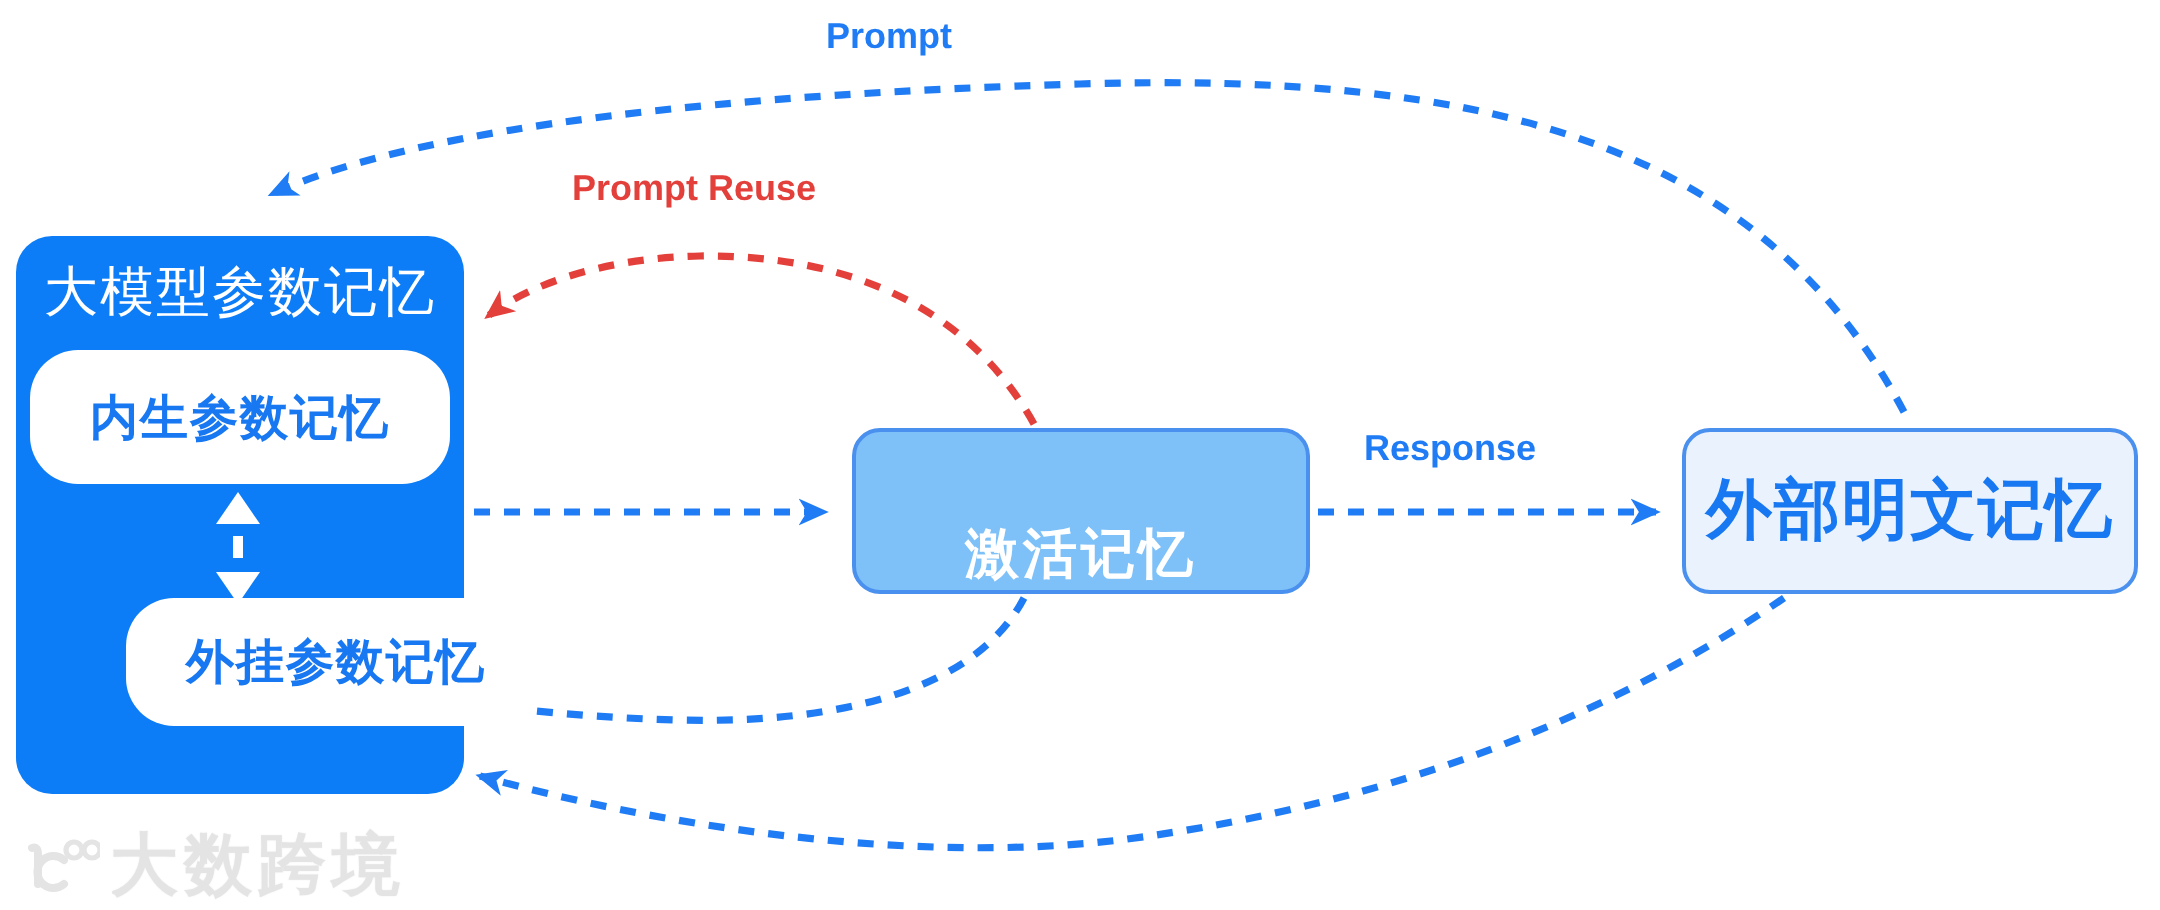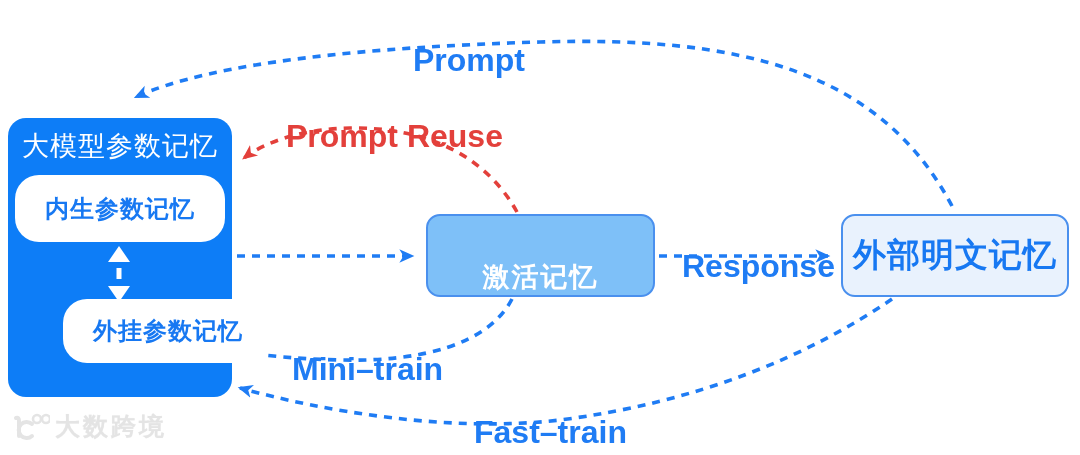--- a/index.html
+++ b/index.html
@@ -33,35 +33,35 @@
   }
   
   .right-box{
     position:absolute;left:841px;top:214px;width:228px;height:83px;
     background:#E9F2FD;border:2px solid #4A90EE;border-radius:14px;
     box-sizing:border-box;display:flex;align-items:center;justify-content:center;
     color:#1778F2;font-weight:bold;font-size:33px;letter-spacing:1px;
   }
   
   .edge-label{
-    position:absolute;font-weight:bold;font-size:32px;color:#1F7CF4;white-space:nowrap;margin-top:34px;
+    position:absolute;font-weight:bold;font-size:18px;color:#1F7CF4;white-space:nowrap;
   }
   .edge-label.red{color:#E3403B;}
   .lbl-prompt{left:413px;top:8px;}
   .lbl-cache{left:286px;top:84px;}
   .lbl-activate{left:264px;top:214px;}
   .lbl-response{left:682px;top:214px;}
   .lbl-mini{left:292px;top:317px;}
   .lbl-fast{left:474px;top:380px;}
   
   .edges-svg{position:absolute;left:0;top:0;width:1080px;height:455px;}
   
   .watermark{
     position:absolute;left:10px;top:410px;display:flex;align-items:center;gap:5px;
-    color:#E4E4E4;font-weight:bold;font-size:25px;letter-spacing:3px;
+    color:#E4E4E4;font-weight:bold;font-size:34px;letter-spacing:3px;
     text-shadow:0 0 1px #efefef;
   }
 </style>
 </head>
 <body>
 
 <div class="canvas">
 
   <svg class="edges-svg" viewBox="0 0 1080 455">
     <defs>
@@ -99,22 +99,20 @@
     <span>激活记忆</span>
   </div>
 
   <div class="right-box">
     <span>外部明文记忆</span>
   </div>
 
   <div class="edge-label lbl-prompt">Prompt</div>
   <div class="edge-label red lbl-cache">Prompt Reuse</div>
   <div class="edge-label lbl-response">Response</div>
-  <div class="edge-label lbl-mini">Mini–train</div>
-  <div class="edge-label lbl-fast">Fast–train</div>
 
   <div class="watermark">
     <svg width="40" height="30" viewBox="0 0 40 30">
       <path d="M 6 6 Q 9 5 9 9 L 9 24" fill="none" stroke="#E4E4E4" stroke-width="4" stroke-linecap="round"></path>
       <path d="M 22 12 A 8 8 0 1 0 22 24" fill="none" stroke="#E4E4E4" stroke-width="4" stroke-linecap="round"></path>
       <circle cx="27" cy="7" r="4" fill="none" stroke="#E4E4E4" stroke-width="2.6"></circle>
       <circle cx="36" cy="7" r="4" fill="none" stroke="#E4E4E4" stroke-width="2.6"></circle>
     </svg>
     <span>大数跨境</span>
   </div>

